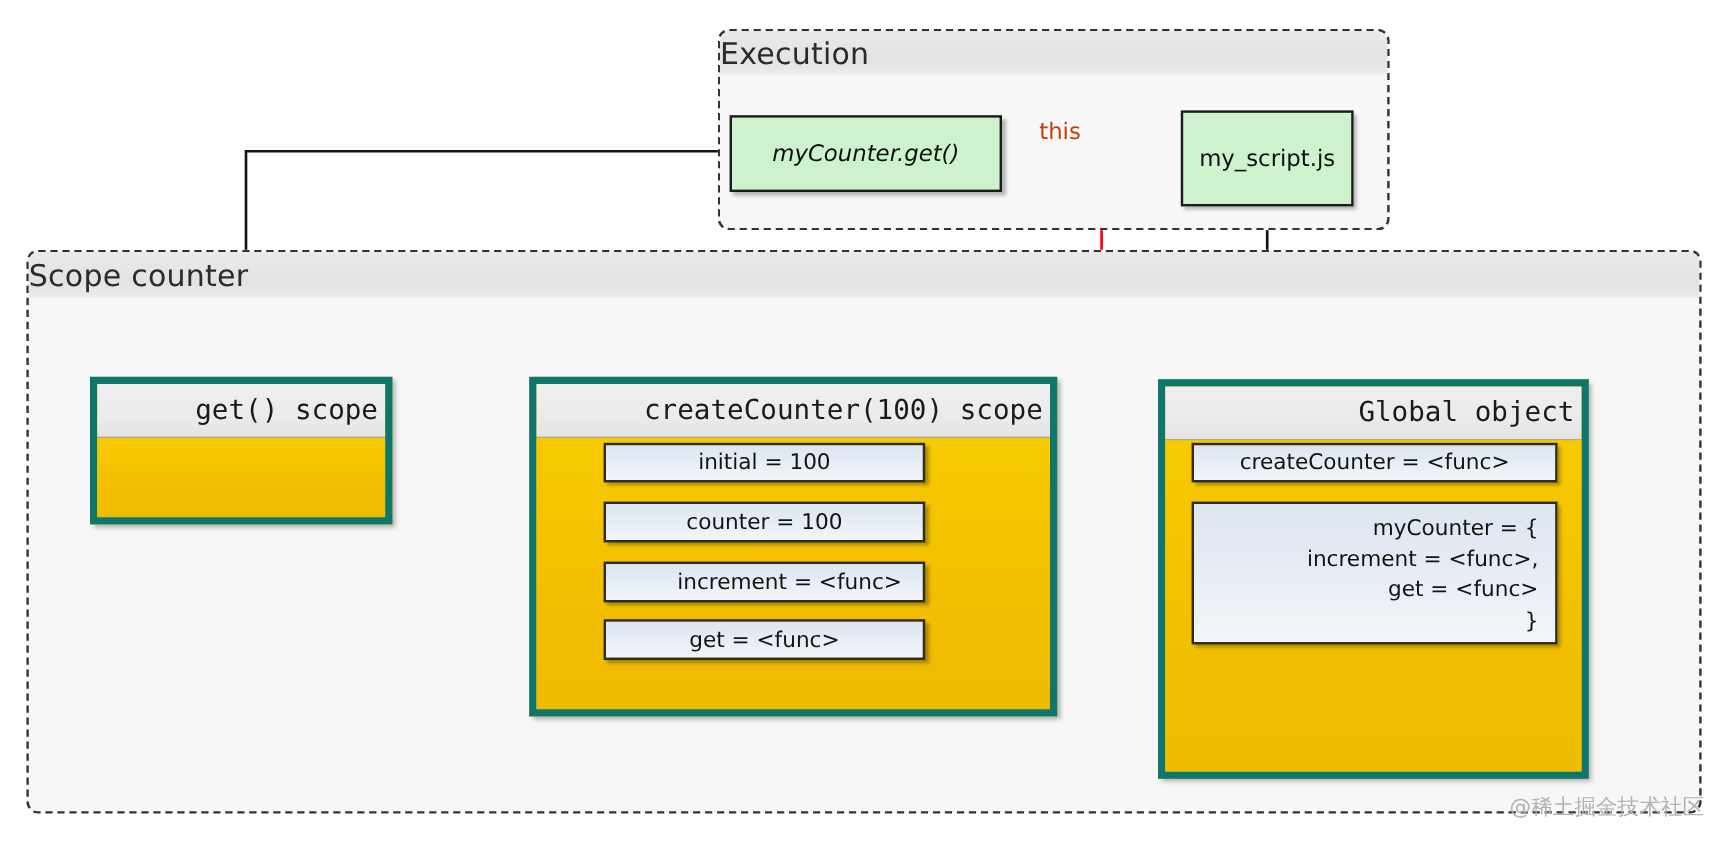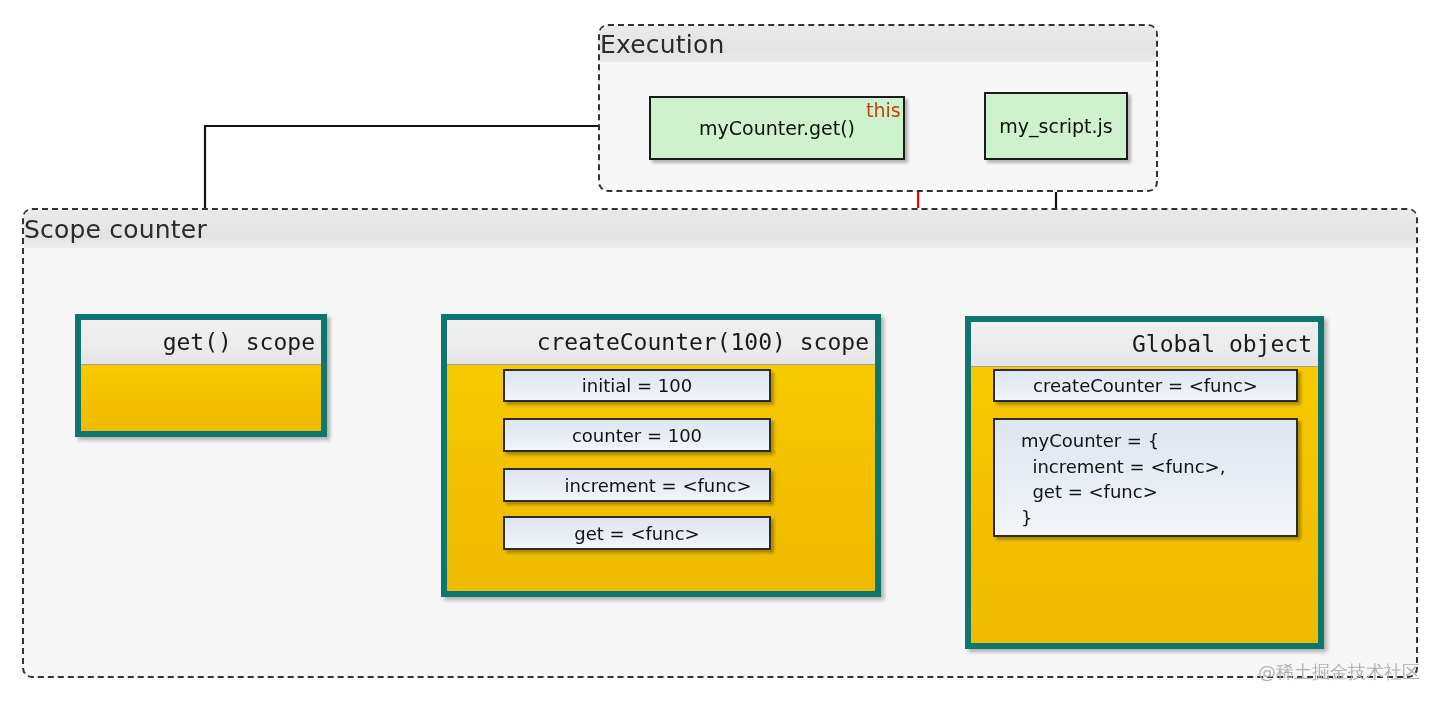--- a/index.html
+++ b/index.html
@@ -40,22 +40,22 @@
   .green-box{
     position:absolute;
     background:#cdf2cd;
     border:2px solid #1b1b1b;
     box-shadow:3px 3px 3px rgba(0,0,0,.28);
     display:flex;align-items:center;justify-content:center;
     box-sizing:border-box;
     font-size:19px;color:#101010;
     white-space:nowrap;
   }
-  #box-mycounter-get{left:649px;top:96px;width:256px;height:64px;}
-  #box-my-script{left:984px;top:92px;width:144px;height:68px;}
+  #box-mycounter-get{left:608px;top:96px;width:227px;height:64px;font-style:italic;}
+  #box-my-script{left:984px;top:92px;width:144px;height:80px;}
 
   
   .scope-box{
     position:absolute;
     border:6px solid #0f766e;
     background:#f5c400;
     box-shadow:3px 3px 4px rgba(0,0,0,.30);
     box-sizing:border-box;
     overflow:hidden;
   }
@@ -91,20 +91,21 @@
     box-shadow:3px 3px 3px rgba(0,0,0,.30);
     box-sizing:border-box;
     display:flex;align-items:center;justify-content:center;
     font-size:18px;color:#131313;white-space:nowrap;
   }
   .var-box.multi{
     display:block;
     padding:8px 14px 10px 26px;
     line-height:1.42;
     font-size:18px;
+    text-align:right;
   }
   .var-line{display:block;white-space:pre;}
 
   #var-initial    {left:503px;top:369px;width:268px;height:33px;}
   #var-counter    {left:503px;top:418px;width:268px;height:34px;}
   #var-increment  {left:503px;top:468px;width:268px;height:34px;padding-left:42px;}
   #var-get        {left:503px;top:516px;width:268px;height:34px;}
   #var-createcounter{left:993px;top:369px;width:305px;height:33px;}
   #var-mycounter  {left:993px;top:418px;width:305px;height:119px;}
 

